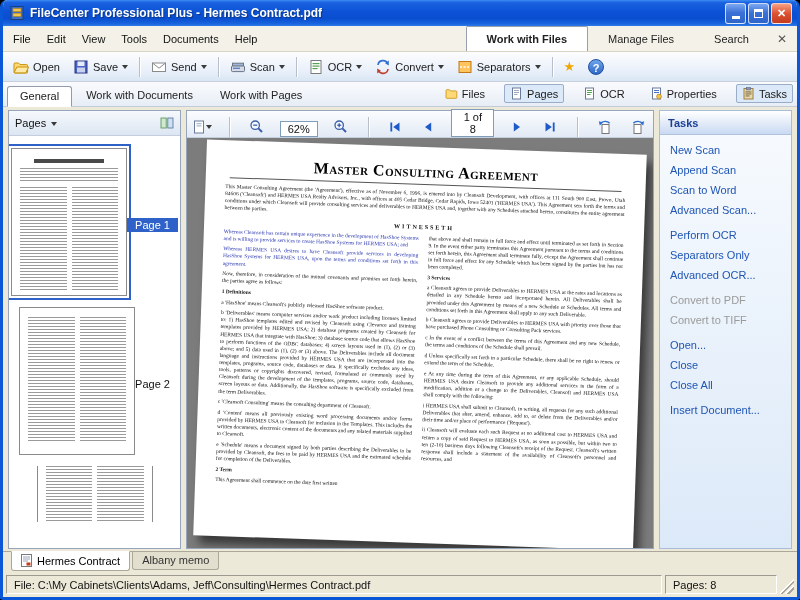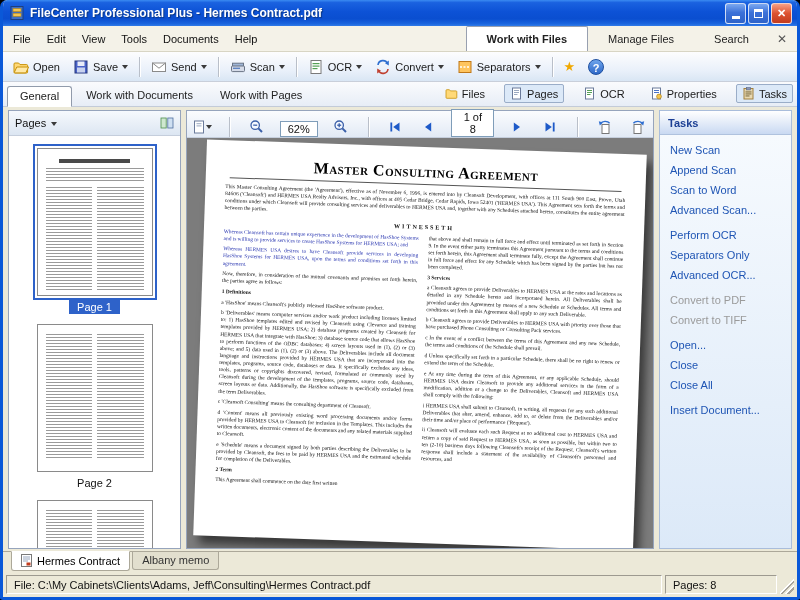--- a/index.html
+++ b/index.html
@@ -60,21 +60,21 @@
   .main { flex:1; display:flex; gap:5px; padding:3px 5px 2px; min-height:0; }
 
   
   .left-panel { width:173px; flex:0 0 173px; background:#fff; border:1px solid #96A4BC;
     display:flex; flex-direction:column; min-height:0; }
   .lp-header { height:25px; flex:0 0 25px; display:flex; align-items:center; padding:0 6px;
     background:linear-gradient(180deg,#F6F9FD,#DCE6F2); border-bottom:1px solid #C5CEDC; }
   .lp-select { display:flex; align-items:center; gap:5px; color:#111; }
   .lp-spacer { flex:1; }
   .thumbs { flex:1; overflow:hidden; display:flex; flex-direction:column; align-items:center; padding-top:12px; }
-  .thumb { display:flex; flex-direction:column; align-items:center; margin-bottom:11px; }
+  .thumb { display:flex; align-items:center; margin-bottom:11px; }
   .thumb-page { width:116px; height:148px; background:#fff; border:1px solid #8a8a8a; padding:9px 8px; }
   .thumb.selected .thumb-page { outline:2px solid #2E62C9; outline-offset:2px; }
   .g { background:repeating-linear-gradient(180deg,#9a9a9a 0 1px,transparent 1px 3px); }
   .tp-title { height:4px; width:72%; margin:1px auto 5px; background:#4a4a4a; }
   .tp-block { height:13px; margin-bottom:6px; }
   .tp-cols { display:flex; gap:5px; }
   .tp-col { flex:1; height:104px; }
   .thumb-label-wrap { margin-top:5px; }
   .thumb-label { font-size:11px; color:#111; }
   .thumb-label.sel { background:#2E62C9; color:#fff; padding:1px 8px; }

